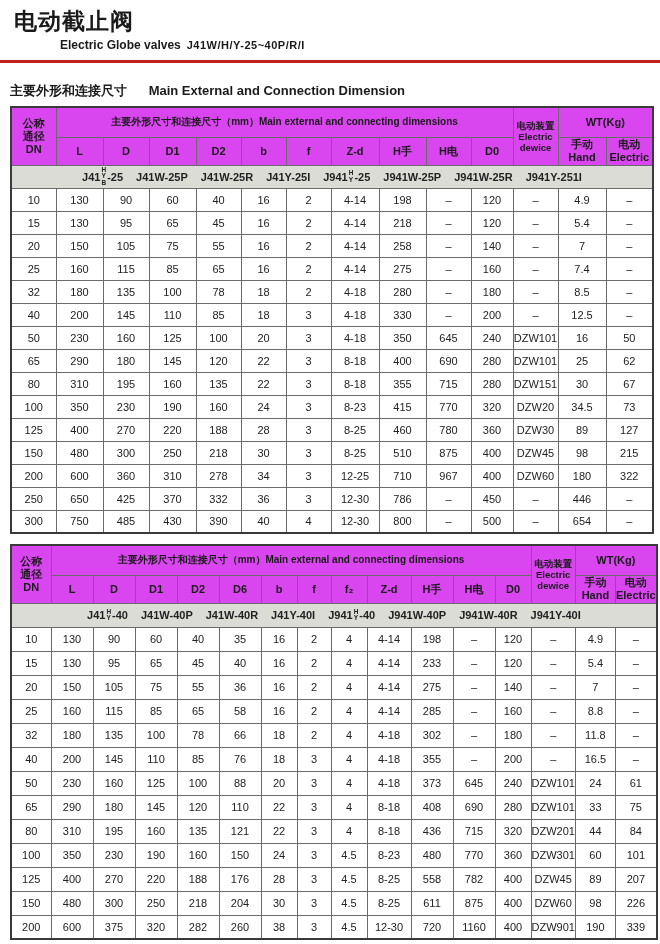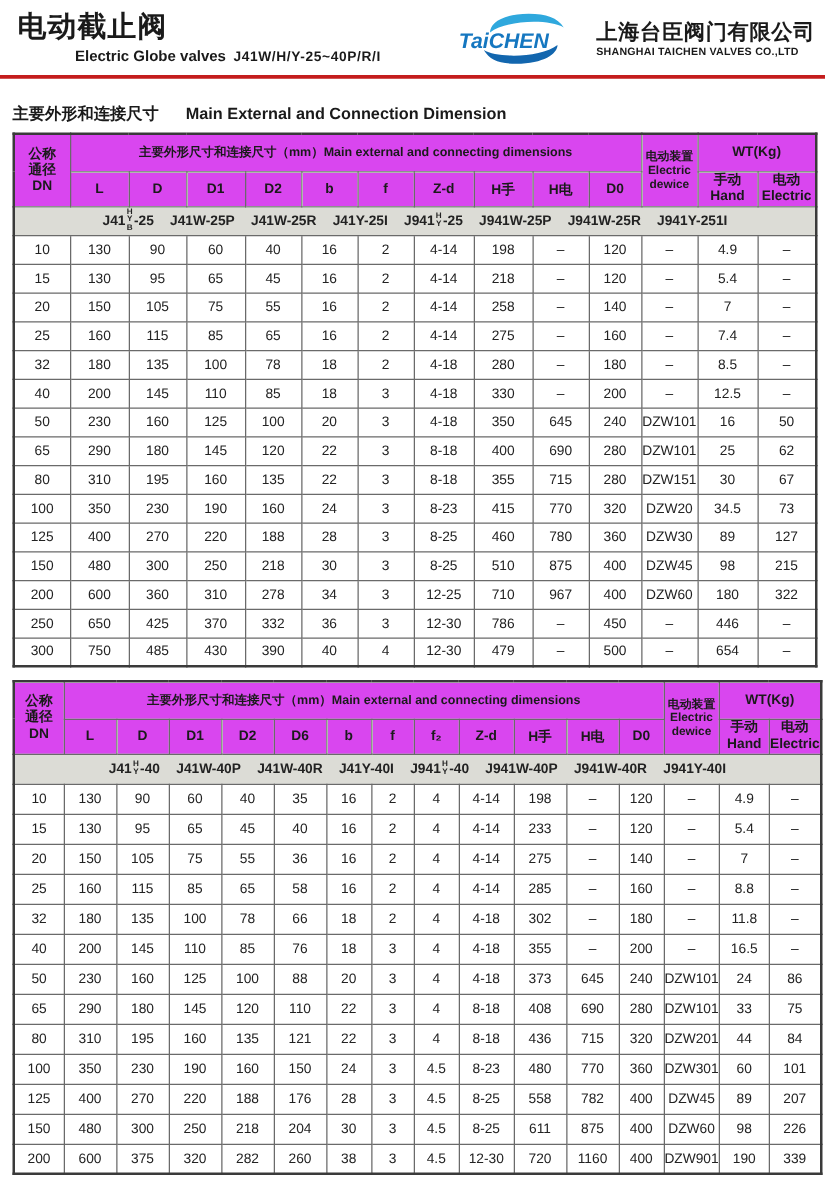--- a/index.html
+++ b/index.html
@@ -44,33 +44,20 @@
 </style>
 </head>
 <body>
 
 <div class="page-header">
   <div class="title-block">
     <div class="title-cn">电动截止阀</div>
     <div class="subtitle">
       <span>Electric Globe valves</span><span class="model-code">J41W/H/Y-25~40P/R/I</span>
     </div>
-  </div>
-  <div class="brand-block">
-    <span class="logo">
-      <svg width="112" height="46" viewBox="0 0 112 46">
-        <path d="M 64 3 C 42 3 33 11 33 18 C 46 8 80 7 92 14 C 87 6 78 3 64 3 Z" fill="#2fa8dd"></path>
-        <path d="M 54 43 C 76 43 87 35 87 28 C 74 38 40 39 28 32 C 33 40 40 43 54 43 Z" fill="#1266ae"></path>
-        <text x="8" y="30" font-size="17" font-weight="bold" font-style="italic" fill="#1577c0" font-family="Liberation Sans, sans-serif">TaiCHEN</text>
-      </svg>
-    </span>
-    <span class="company">
-      <div class="company-cn">上海台臣阀门有限公司</div>
-      <div class="company-en">SHANGHAI TAICHEN VALVES CO.,LTD</div>
-    </span>
   </div>
   <div class="red-rule"></div>
 </div>
 
 <div class="section-title">
   <span>主要外形和连接尺寸</span>
   <span class="en">Main External and Connection Dimension</span>
 </div>
 
 <table class="dim t1">
@@ -368,21 +355,21 @@
       </tr>
       <tr>
         <td>300</td>
         <td>750</td>
         <td>485</td>
         <td>430</td>
         <td>390</td>
         <td>40</td>
         <td>4</td>
         <td>12-30</td>
-        <td>479</td>
+        <td>800</td>
         <td>–</td>
         <td>500</td>
         <td>–</td>
         <td>654</td>
         <td>–</td>
       </tr>
     </tbody>
   </table>
 
 <div class="gap"></div>
@@ -576,21 +563,21 @@
         <td>88</td>
         <td>20</td>
         <td>3</td>
         <td>4</td>
         <td>4-18</td>
         <td>373</td>
         <td>645</td>
         <td>240</td>
         <td>DZW101</td>
         <td>24</td>
-        <td>86</td>
+        <td>61</td>
       </tr>
       <tr>
         <td>65</td>
         <td>290</td>
         <td>180</td>
         <td>145</td>
         <td>120</td>
         <td>110</td>
         <td>22</td>
         <td>3</td>

